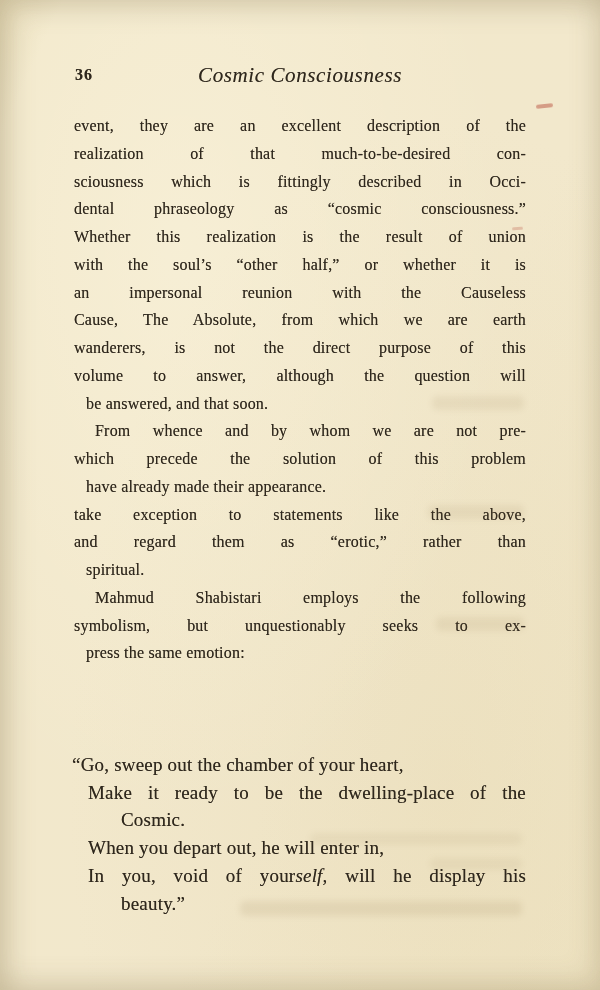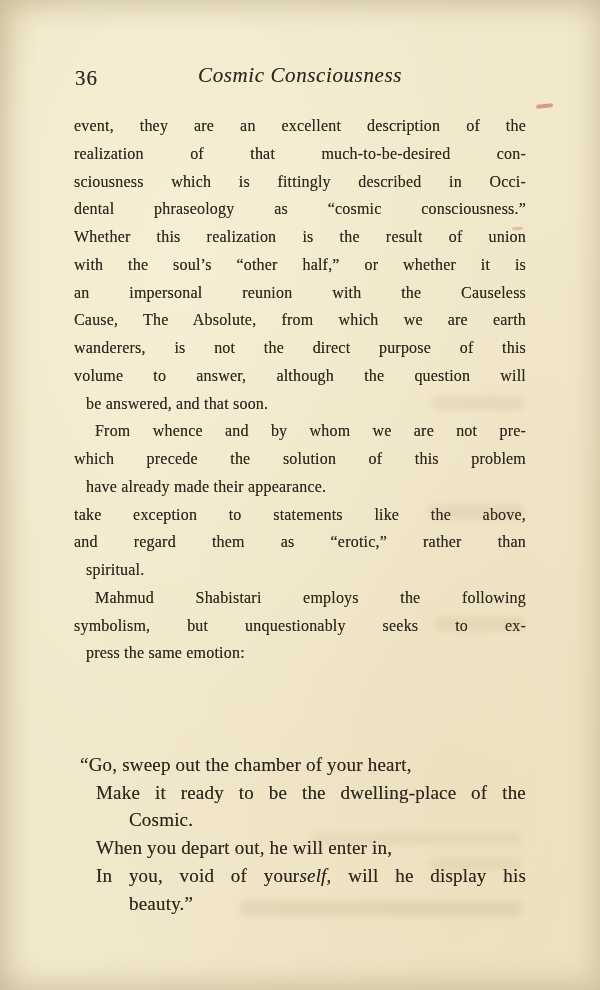--- a/index.html
+++ b/index.html
@@ -20,21 +20,21 @@
       inset 10px 8px 26px rgba(118, 98, 58, 0.22),
       inset -7px -10px 26px rgba(118, 98, 58, 0.16);
   }
   
   .header {
     position: absolute; top: 63px; left: 74px; right: 74px;
     height: 30px; text-align: center;
   }
   .pagenum {
     position: absolute; left: 1px; top: 3px;
-    font-size: 21px; font-weight: normal; letter-spacing: 1px;
+    font-size: 16px; font-weight: bold; letter-spacing: 1px;
     text-shadow: 0 0 0.6px rgba(40,30,15,0.5);
   }
   .running-title {
     font-style: italic; font-size: 21px; letter-spacing: 0.6px;
     text-shadow: 0 0 0.6px rgba(40,30,15,0.45);
   }
   
   .bodytext {
     position: absolute; top: 112px; left: 74px; width: 452px;
     font-size: 16px;
@@ -51,21 +51,20 @@
   .line.ind { text-indent: 21px; }
   
   .poem {
     position: absolute; top: 751px; left: 72px; width: 454px;
     font-size: 19px;
   }
   .pline {
     line-height: 27.7px; text-align: left;
     letter-spacing: 0.2px;
     text-shadow: 0 0 0.55px rgba(42,33,18,0.55);
-    margin-left: 8px;
   }
   .pline.j { text-align: justify; text-align-last: justify; white-space: nowrap; }
   .pline.ind1 { padding-left: 16px; }
   .pline.ind2 { padding-left: 49px; }
   .it { font-style: italic; }
   
   .ghost {
     position: absolute; border-radius: 5px;
     background: #8d7448; opacity: 0.10; filter: blur(3px);
   }

